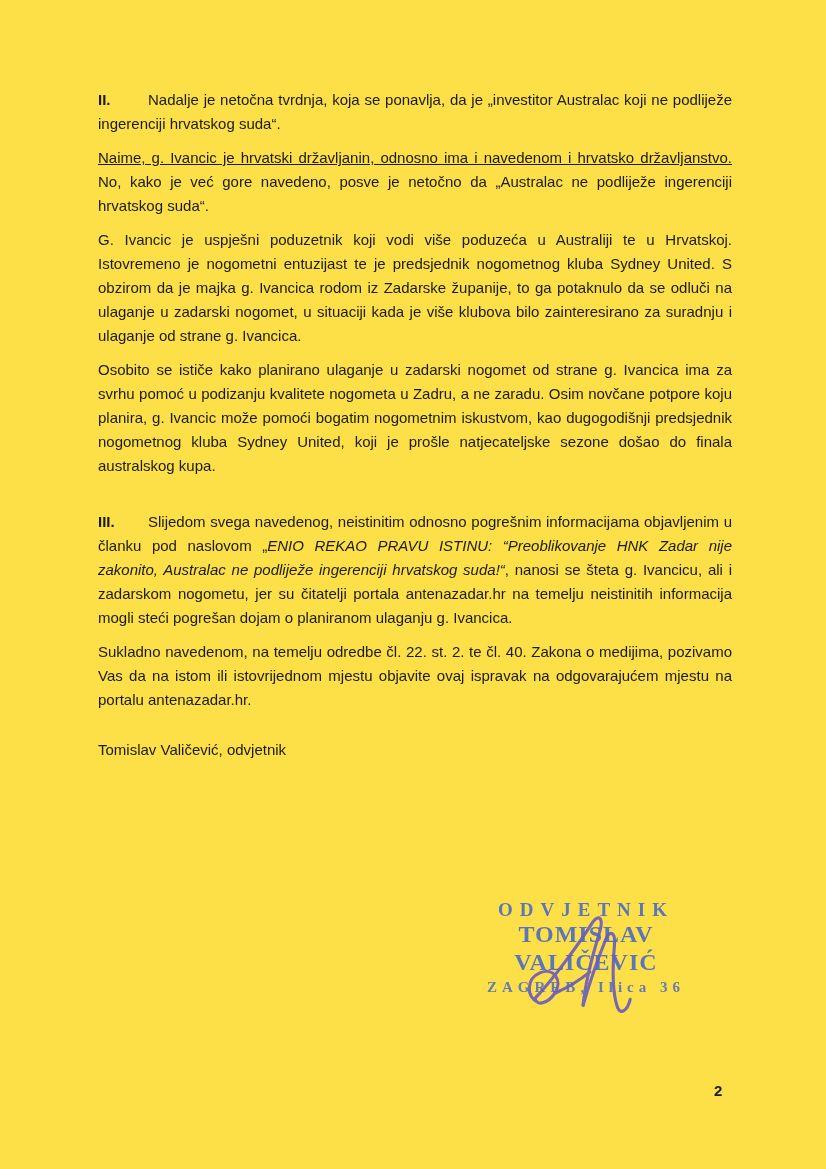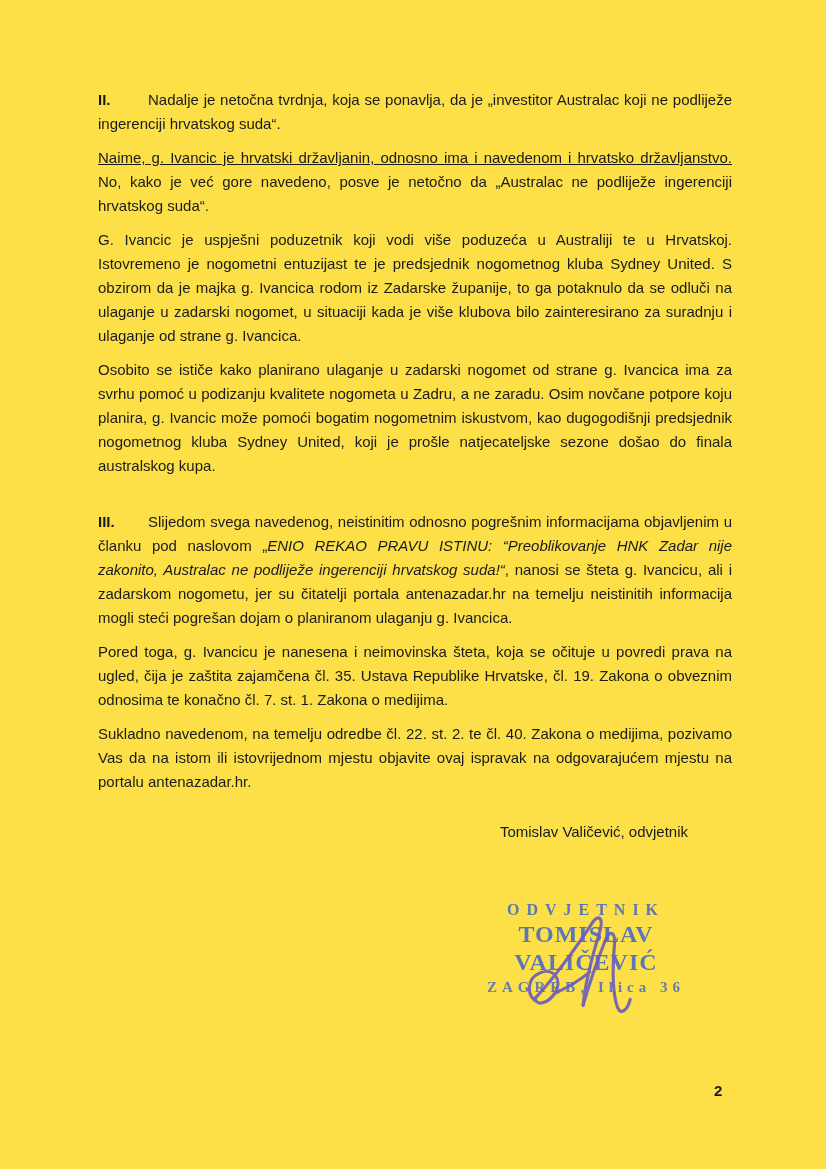--- a/index.html
+++ b/index.html
@@ -29,33 +29,32 @@
   }
   .u{text-decoration:underline;}
   .i{font-style:italic;}
   .gap-lg{margin-top:32px;}
   .closing{
     margin-top:26px;
     font-size:15px;
     line-height:24px;
   }
   .signer-line{
-    text-align:right;
     padding-right:44px;
   }
   .stamp{
     position:absolute;
     left:462px;top:900px;width:248px;
     text-align:center;
     font-family:"Liberation Serif", serif;
     color:#4f6fc3;
     user-select:none;
   }
   .stamp-line1{
-    font-size:16px;font-weight:bold;letter-spacing:7px;
+    font-size:19px;font-weight:bold;letter-spacing:7px;
     line-height:20px;
     opacity:.92;
   }
   .stamp-line2{
     font-size:24px;font-weight:bold;letter-spacing:1px;
     line-height:28px;
     opacity:.92;
   }
   .stamp-line3{
     font-size:15px;font-weight:bold;letter-spacing:5px;
@@ -84,21 +83,20 @@
     <p class="para"><span class="plabel">II.</span><span>Nadalje je netočna tvrdnja, koja se ponavlja, da je „investitor Australac koji ne podliježe ingerenciji hrvatskog suda“.</span></p>
 
     <p class="para"><span class="u">Naime, g. Ivancic je hrvatski državljanin, odnosno ima i navedenom i hrvatsko državljanstvo.</span><span> No, kako je već gore navedeno, posve je netočno da „Australac ne podliježe ingerenciji hrvatskog suda“.</span></p>
 
     <p class="para"><span>G. Ivancic je uspješni poduzetnik koji vodi više poduzeća u Australiji te u Hrvatskoj. Istovremeno je nogometni entuzijast te je predsjednik nogometnog kluba Sydney United. S obzirom da je majka g. Ivancica rodom iz Zadarske županije, to ga potaknulo da se odluči na ulaganje u zadarski nogomet, u situaciji kada je više klubova bilo zainteresirano za suradnju i ulaganje od strane g. Ivancica.</span></p>
 
     <p class="para"><span>Osobito se ističe kako planirano ulaganje u zadarski nogomet od strane g. Ivancica ima za svrhu pomoć u podizanju kvalitete nogometa u Zadru, a ne zaradu. Osim novčane potpore koju planira, g. Ivancic može pomoći bogatim nogometnim iskustvom, kao dugogodišnji predsjednik nogometnog kluba Sydney United, koji je prošle natjecateljske sezone došao do finala australskog kupa.</span></p>
 
     <p class="para gap-lg"><span class="plabel">III.</span><span>Slijedom svega navedenog, neistinitim odnosno pogrešnim informacijama objavljenim u članku pod naslovom „</span><span class="i">ENIO REKAO PRAVU ISTINU: “Preoblikovanje HNK Zadar nije zakonito, Australac ne podliježe ingerenciji hrvatskog suda!“</span><span>, nanosi se šteta g. Ivancicu, ali i zadarskom nogometu, jer su čitatelji portala antenazadar.hr na temelju neistinitih informacija mogli steći pogrešan dojam o planiranom ulaganju g. Ivancica.</span></p>
 
-    <p class="para"><span>Pored toga, g. Ivancicu je nanesena i neimovinska šteta, koja se očituje u povredi prava na ugled, čija je zaštita zajamčena čl. 35. Ustava Republike Hrvatske, čl. 19. Zakona o obveznim odnosima te konačno čl. 7. st. 1. Zakona o medijima.</span></p>
 
     <p class="para"><span>Sukladno navedenom, na temelju odredbe čl. 22. st. 2. te čl. 40. Zakona o medijima, pozivamo Vas da na istom ili istovrijednom mjestu objavite ovaj ispravak na odgovarajućem mjestu na portalu antenazadar.hr.</span></p>
 
     <div class="closing">
       <div class="signer-line">Tomislav Valičević, odvjetnik</div>
     </div>
 
   </div>
 
   <div class="stamp">

